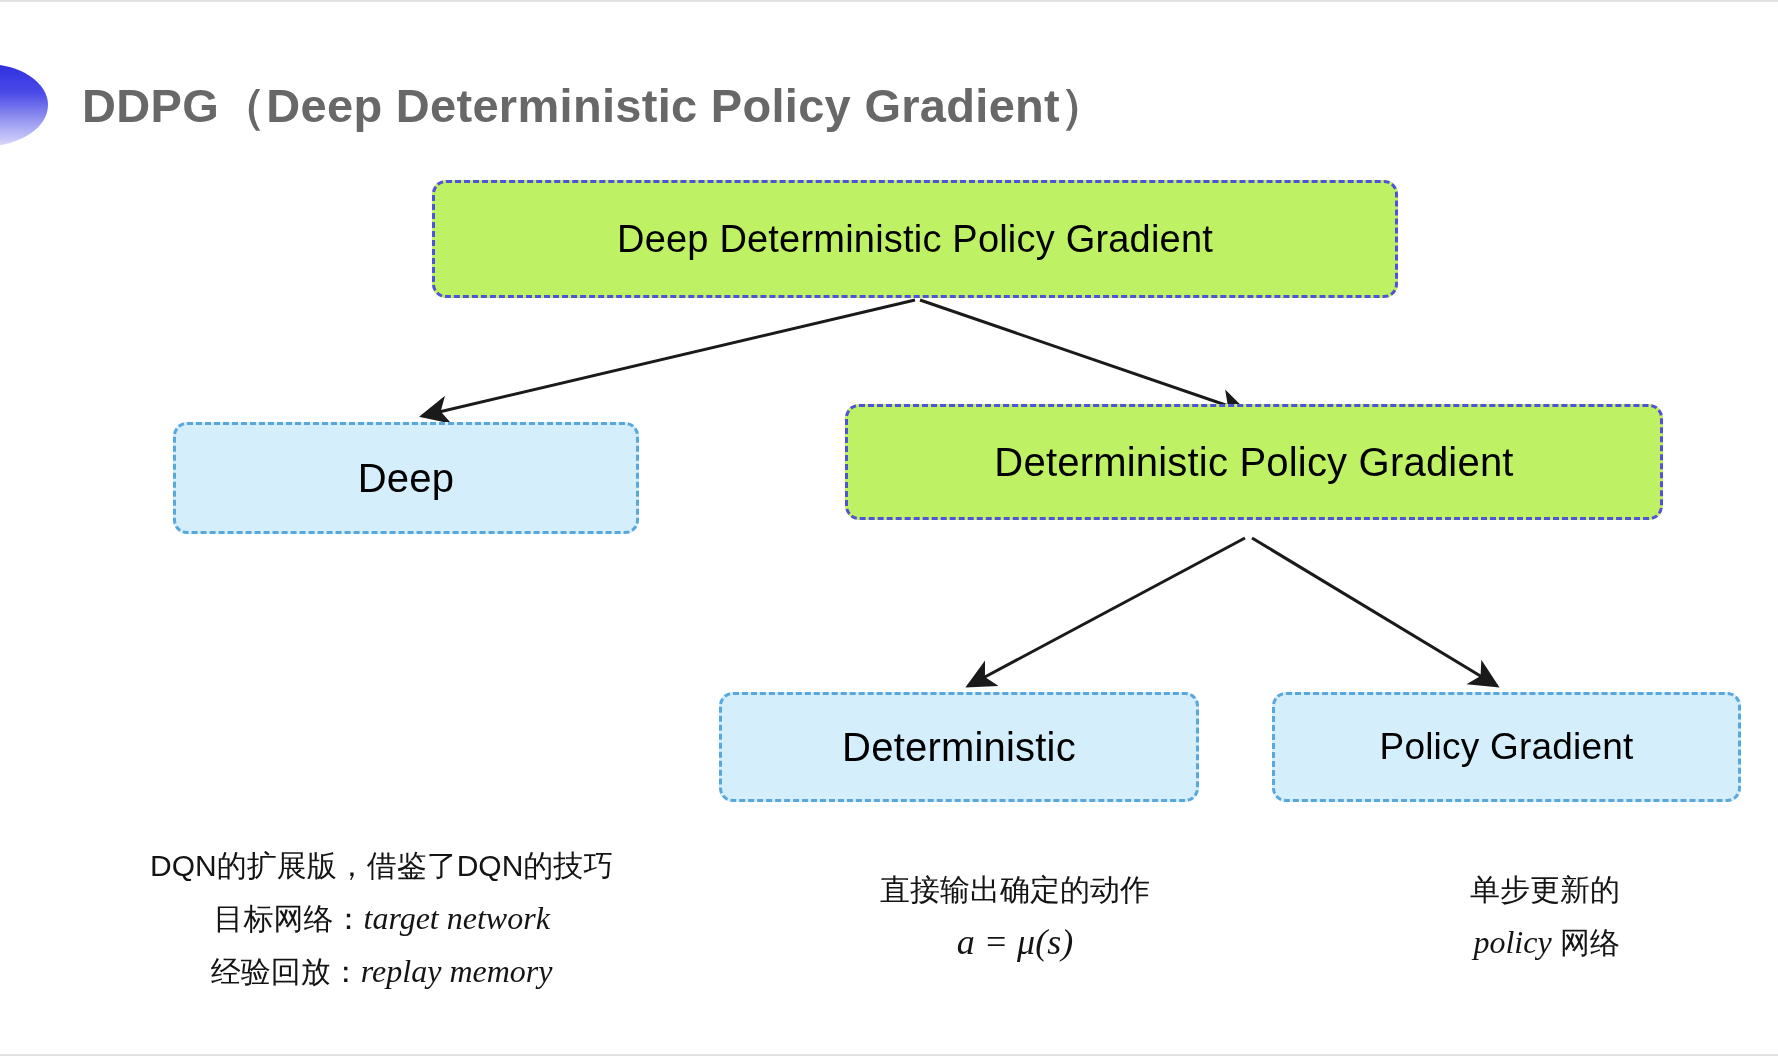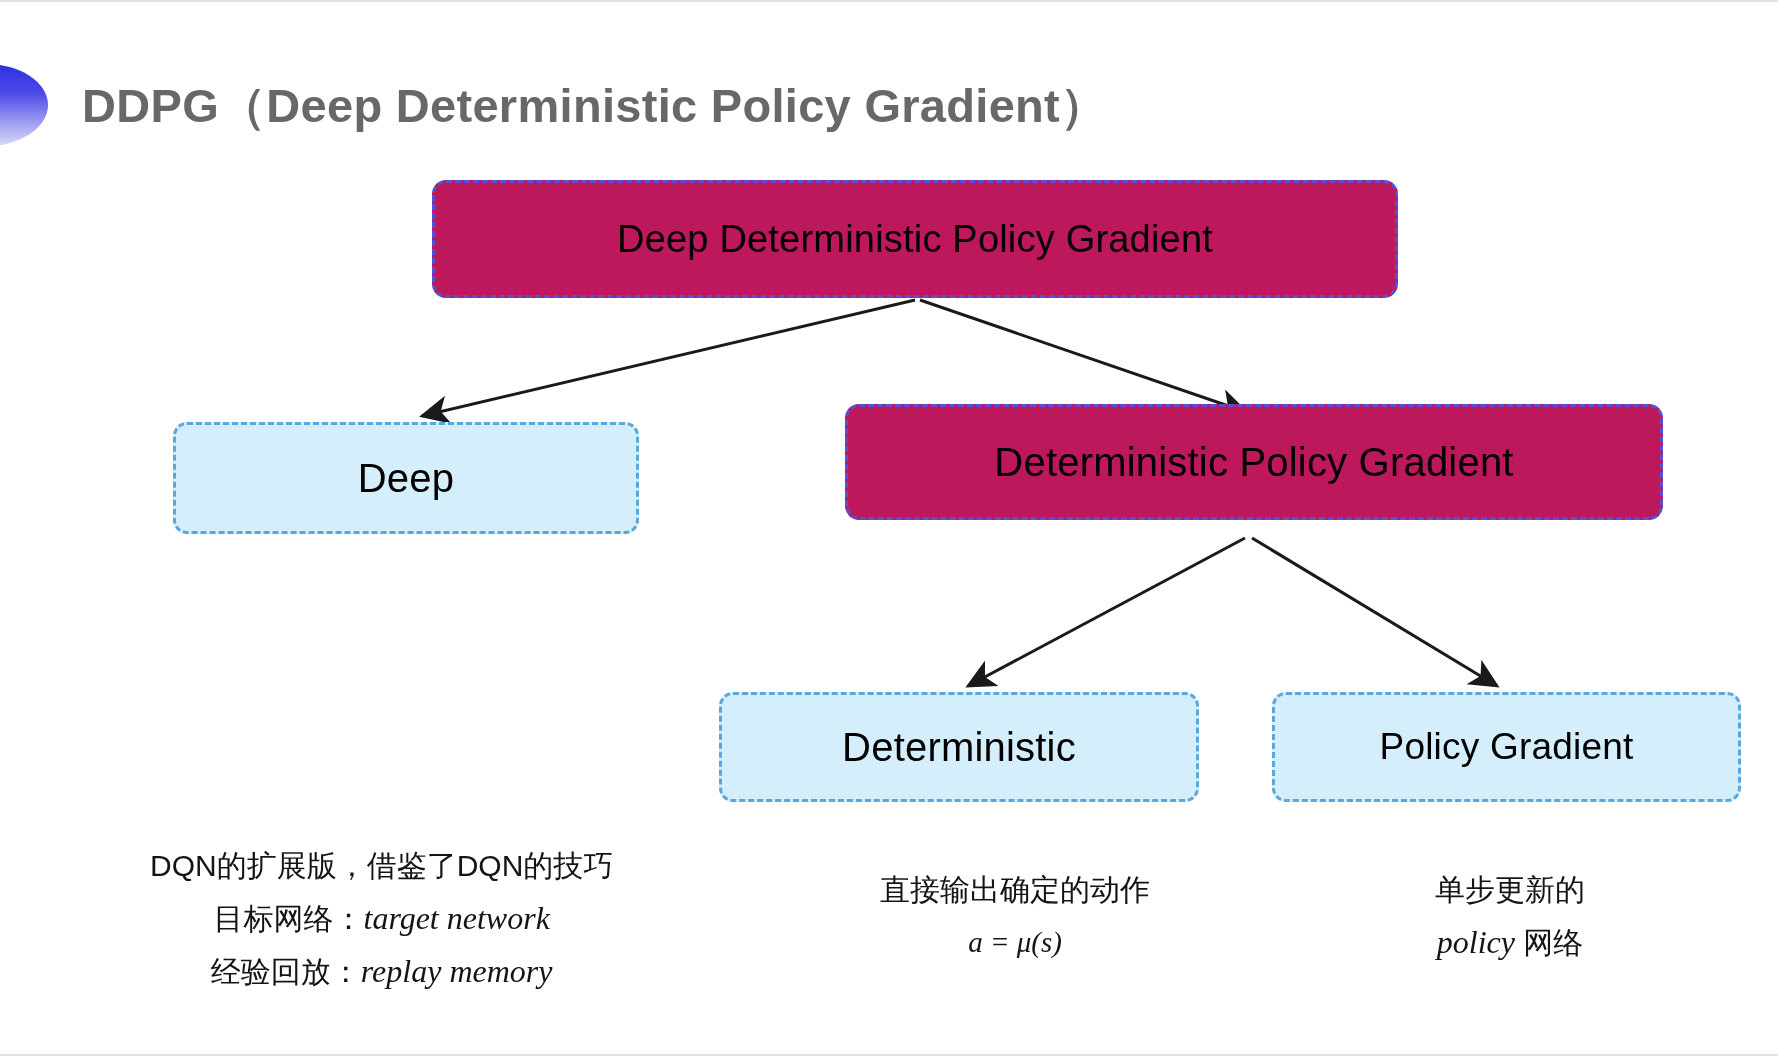--- a/index.html
+++ b/index.html
@@ -62,21 +62,21 @@
     position: absolute;
     box-sizing: border-box;
     border-radius: 14px;
     display: flex;
     align-items: center;
     justify-content: center;
     color: #000000;
     text-align: center;
   }
   .node-purple {
-    background: #be185d;
+    background: #bef264;
     border: 3px dashed #5252d6;
   }
   .node-cyan {
     background: #d5eefb;
     border: 3px dashed #58a8dd;
   }
   .node-label {
     font-size: 37px;
     line-height: 44px;
     letter-spacing: 0.2px;
@@ -104,30 +104,30 @@
     white-space: nowrap;
   }
   .note .mono-it {
     font-family: "Liberation Serif", "DejaVu Serif", serif;
     font-style: italic;
     font-size: 32px;
   }
   .note .math {
     font-family: "Liberation Serif", "DejaVu Serif", serif;
     font-style: italic;
-    font-size: 29px;
+    font-size: 36px;
   }
 
   #note-deep     { left: 150px; top: 838px; text-align: center; }
   #note-deep .l1 { text-align: center; }
   #note-deep .l2 { text-align: center; }
   #note-deep .l3 { text-align: center; }
 
   #note-determ   { left: 855px;  top: 862px; text-align: center; width: 320px; }
-  #note-pg       { left: 1400px; top: 862px; text-align: center; width: 220px; }
+  #note-pg       { left: 1400px; top: 862px; text-align: right; width: 220px; }
 
   .note-line { display: block; }
 </style>
 </head>
 <body>
 
 <div id="slide">
 
   <div id="title-decor"></div>
 

